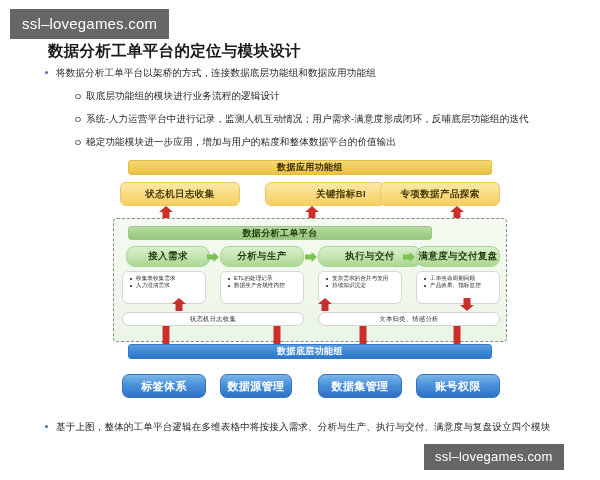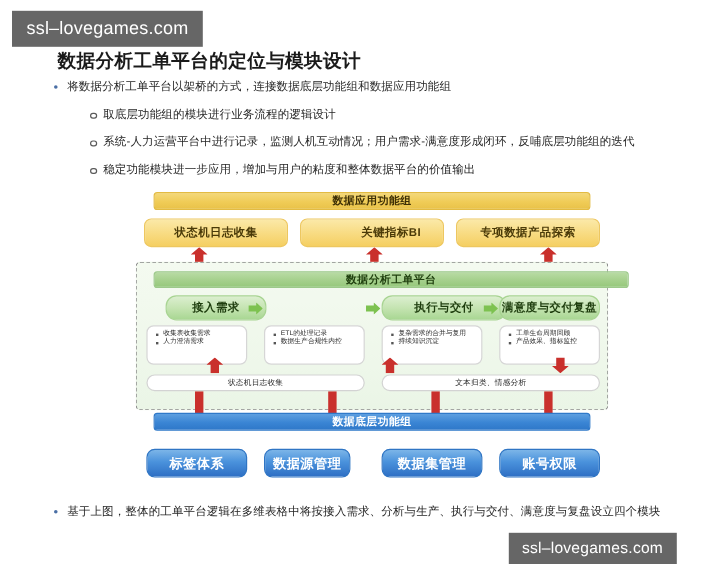--- a/index.html
+++ b/index.html
@@ -103,50 +103,50 @@
     position: absolute;
     top: 22px; height: 24px;
     background: linear-gradient(to bottom, #fbe9a8, #f8dc84 50%, #f5cf62);
     border: 1px solid #edc760;
     border-radius: 6px;
     display: flex; align-items: center; justify-content: center;
     font-size: 9.5px; font-weight: bold; color: #4a3a08;
     letter-spacing: 0.4px;
   }
   .yb1 { left: 10px;  width: 120px; }
-  .yb2 { left: 140px; width: 120px; padding-left: 32px; }
+  .yb2 { left: 155px; width: 120px; padding-left: 32px; }
   .yb3 { left: 270px; width: 120px; }
 
   
   .dashed-zone {
     position: absolute;
     left: 3px; top: 58px;
     width: 394px; height: 124px;
     border: 1.2px dashed #8a8a8a;
     border-radius: 4px;
     background: linear-gradient(to bottom, #f4faf0, #eef7ea 70%, #eaf5e6);
   }
 
   .green-header {
-    left: 18px; top: 66px; width: 396px; height: 14px;
+    left: 18px; top: 66px; width: 304px; height: 14px;
     background: linear-gradient(to bottom, #b9dba4, #a5d08c 55%, #96c87c);
     color: #20400f;
     border: 1px solid #9cc98a;
   }
   .green-box {
     position: absolute;
     top: 86px; height: 21px;
     background: linear-gradient(to bottom, #dcefd0, #c5e4b2 50%, #a9d793);
     border: 1px solid #a8d492;
     border-radius: 9px;
     display: flex; align-items: center; justify-content: center;
     font-size: 9.5px; font-weight: bold; color: #1e3d0e;
     letter-spacing: 0.4px;
   }
-  .gb1 { left: 28px;  width: 84px; }
+  .gb1 { left: 16px;  width: 84px; }
   .gb2 { left: 110px; width: 84px; }
   .gb3 { left: 208px; width: 104px; }
   .gb4 { left: 306px; width: 84px; }
 
   .green-arrow {
     position: absolute;
     top: 92px;
     width: 12px; height: 10px;
   }
   .green-arrow svg { display: block; }
@@ -275,20 +275,21 @@
     <svg width="14" height="13" viewBox="0 0 14 13">
         <polygon points="7,0 14,6 10.5,6 10.5,13 3.5,13 3.5,6 0,6" fill="#c9302c"></polygon>
       </svg>
   </div>
 
   <div class="dashed-zone"></div>
 
   <div class="band green-header">数据分析工单平台</div>
 
   <div class="green-box gb1">接入需求</div>
+  <div class="green-box gb2">分析与生产</div>
   <div class="green-box gb3">执行与交付</div>
   <div class="green-box gb4">满意度与交付复盘</div>
 
   <div class="green-arrow ga1">
     <svg width="12" height="10" viewBox="0 0 12 10">
         <polygon points="0,2.5 6.5,2.5 6.5,0 12,5 6.5,10 6.5,7.5 0,7.5" fill="#7dc250"></polygon>
       </svg>
   </div>
   <div class="green-arrow ga2">
     <svg width="12" height="10" viewBox="0 0 12 10">

